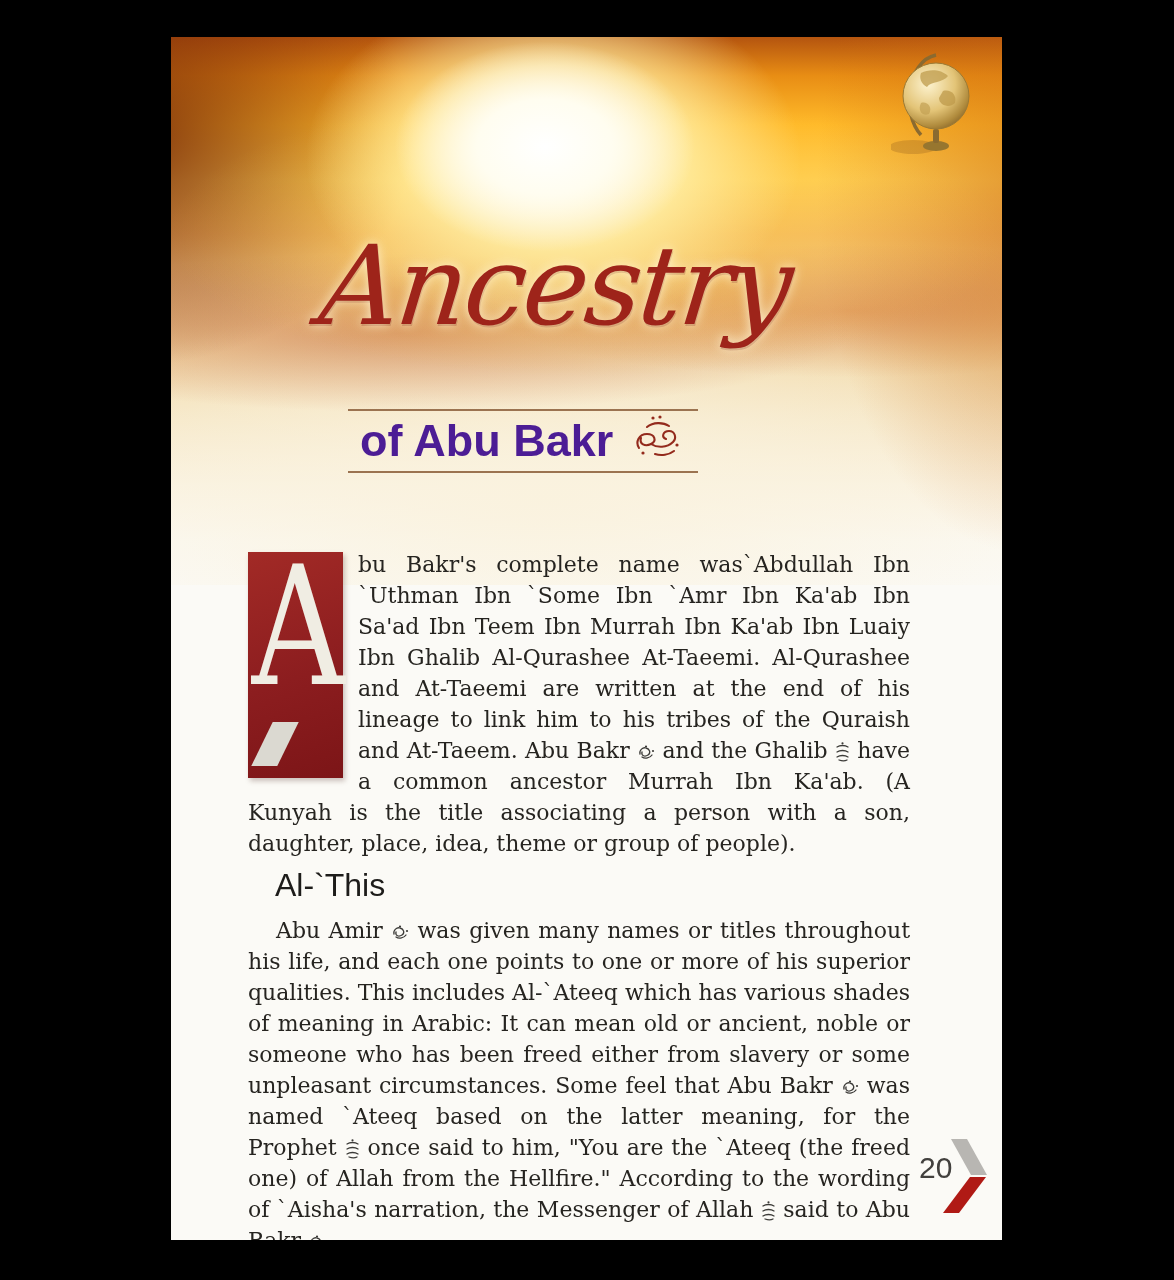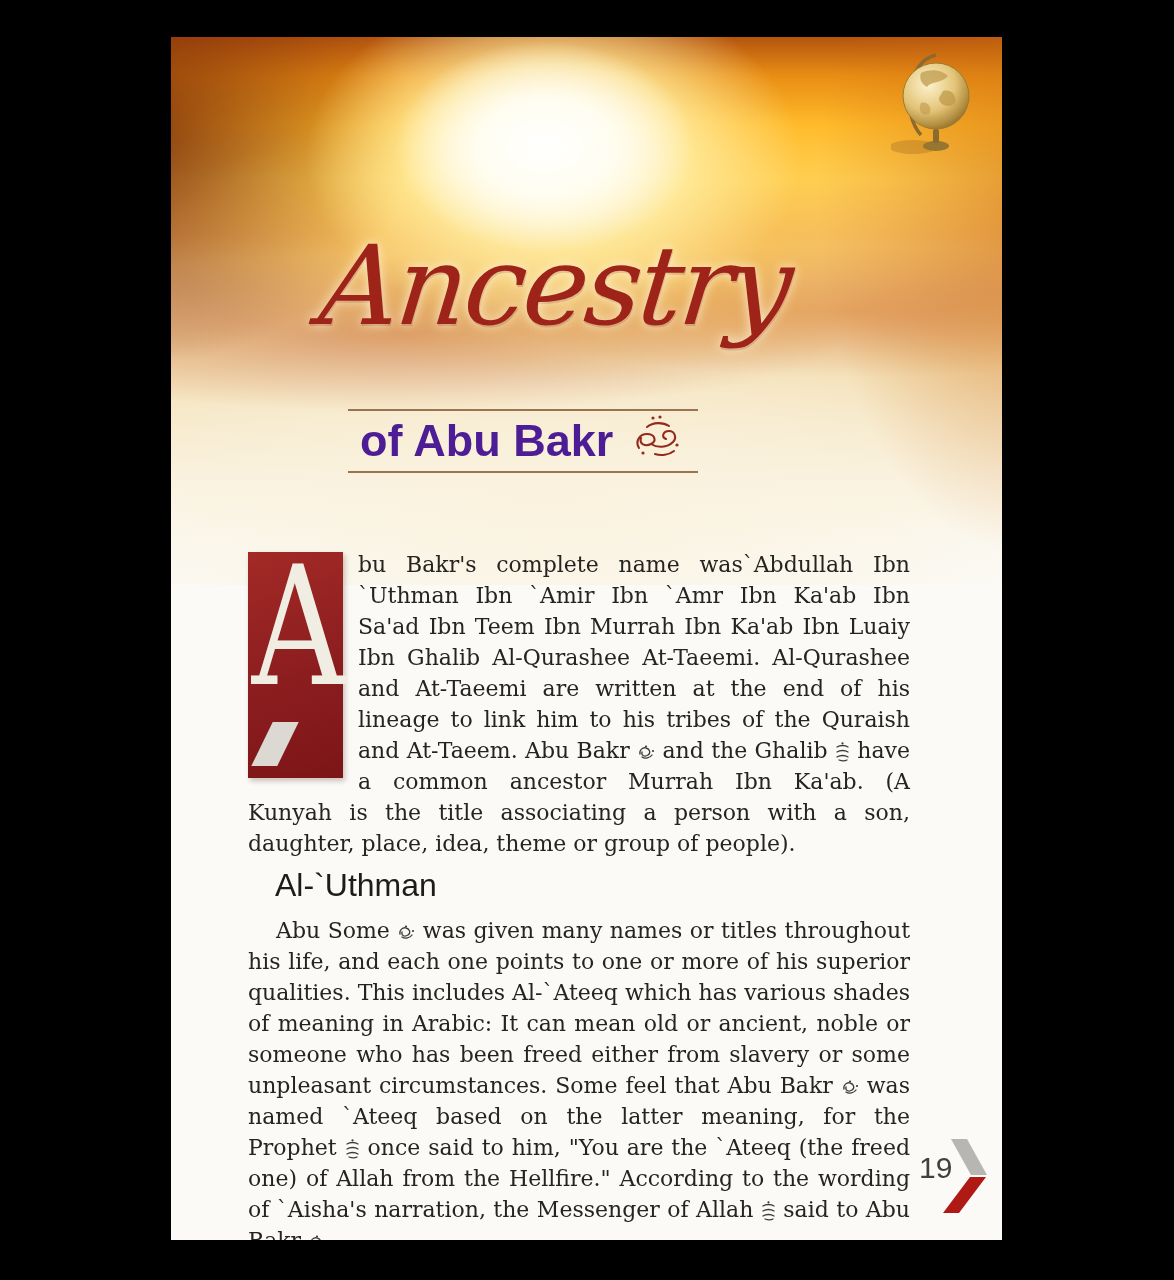--- a/index.html
+++ b/index.html
@@ -130,41 +130,41 @@
       </g>
     </svg>
   </div>
 
   <div class="content">
 
     <div class="para">
       <span class="dropbox">
         <span class="dropA">A</span>
         <span class="slash"></span>
-      </span><span>bu Bakr's complete name was`Abdullah Ibn `Uthman Ibn `Amir Ibn `Amr Ibn Ka'ab Ibn Sa'ad Ibn Teem Ibn Murrah Ibn Ka'ab Ibn Luaiy Ibn Ghalib Al-Qurashee At-Taeemi. Al-Qurashee and At-Taeemi are written at the end of his lineage to link him to his tribes of the Quraish and At-Taeem. Abu Bakr </span><svg class="hon" width="18" height="15" viewBox="0 0 18 15">
+      </span><span>bu Bakr's complete name was`Abdullah Ibn `Uthman Ibn `Some Ibn `Amr Ibn Ka'ab Ibn Sa'ad Ibn Teem Ibn Murrah Ibn Ka'ab Ibn Luaiy Ibn Ghalib Al-Qurashee At-Taeemi. Al-Qurashee and At-Taeemi are written at the end of his lineage to link him to his tribes of the Quraish and At-Taeem. Abu Bakr </span><svg class="hon" width="18" height="15" viewBox="0 0 18 15">
           <g stroke="#3c3b38" fill="none" stroke-width="1.3" stroke-linecap="round">
             <path d="M3,9 C2,5 6,2 9,3 C13,4 14,8 11,10 C8,12 4,11 5,7"></path>
             <path d="M5,12 C8,14 13,13 15,10"></path>
           </g>
           <circle cx="9" cy="1.5" r="1.1" fill="#3c3b38"></circle>
           <circle cx="16" cy="6" r="1.1" fill="#3c3b38"></circle>
         </svg><span> and the Ghalib </span><svg class="hon hon-saw" width="15" height="20" viewBox="0 0 15 20">
           <g stroke="#3c3b38" fill="none" stroke-width="1.3" stroke-linecap="round">
             <path d="M2,5 C5,3 10,3 13,5"></path>
             <path d="M2,10 C5,8 10,8 13,10"></path>
             <path d="M2,15 C5,13 10,13 13,15"></path>
             <path d="M4,18 C7,19 10,19 12,18"></path>
           </g>
           <circle cx="7.5" cy="1.3" r="1.1" fill="#3c3b38"></circle>
         </svg><span> have a common ancestor Murrah Ibn Ka'ab. (A Kunyah is the title associating a person with a son, daughter, place, idea, theme or group of people).</span>
     </div>
 
-    <div class="heading">Al-`Uthman</div>
-
-    <div class="para para2"><span>Abu Some </span><svg class="hon" width="18" height="15" viewBox="0 0 18 15">
+    <div class="heading">Al-`This</div>
+
+    <div class="para para2"><span>Abu Amir </span><svg class="hon" width="18" height="15" viewBox="0 0 18 15">
           <g stroke="#3c3b38" fill="none" stroke-width="1.3" stroke-linecap="round">
             <path d="M3,9 C2,5 6,2 9,3 C13,4 14,8 11,10 C8,12 4,11 5,7"></path>
             <path d="M5,12 C8,14 13,13 15,10"></path>
           </g>
           <circle cx="9" cy="1.5" r="1.1" fill="#3c3b38"></circle>
           <circle cx="16" cy="6" r="1.1" fill="#3c3b38"></circle>
         </svg><span> was given many names or titles throughout his life, and each one points to one or more of his superior qualities. This includes Al-`Ateeq which has various shades of meaning in Arabic: It can mean old or ancient, noble or someone who has been freed either from slavery or some unpleasant circumstances. Some feel that Abu Bakr </span><svg class="hon" width="18" height="15" viewBox="0 0 18 15">
           <g stroke="#3c3b38" fill="none" stroke-width="1.3" stroke-linecap="round">
             <path d="M3,9 C2,5 6,2 9,3 C13,4 14,8 11,10 C8,12 4,11 5,7"></path>
             <path d="M5,12 C8,14 13,13 15,10"></path>
@@ -191,19 +191,19 @@
           <g stroke="#3c3b38" fill="none" stroke-width="1.3" stroke-linecap="round">
             <path d="M3,9 C2,5 6,2 9,3 C13,4 14,8 11,10 C8,12 4,11 5,7"></path>
             <path d="M5,12 C8,14 13,13 15,10"></path>
           </g>
           <circle cx="9" cy="1.5" r="1.1" fill="#3c3b38"></circle>
           <circle cx="16" cy="6" r="1.1" fill="#3c3b38"></circle>
         </svg><span>,</span></div>
 
   </div>
 
-  <div class="pagenum">19</div>
+  <div class="pagenum">20</div>
   <svg class="chevron" width="63" height="76" viewBox="0 0 63 76">
     <polygon points="17,2 33,2 53,38 37,38" fill="#b8b6b2"></polygon>
     <polygon points="36,40 52,40 25,76 9,76" fill="#b01a15"></polygon>
   </svg>
 
 </div>
 
 </body></html>

